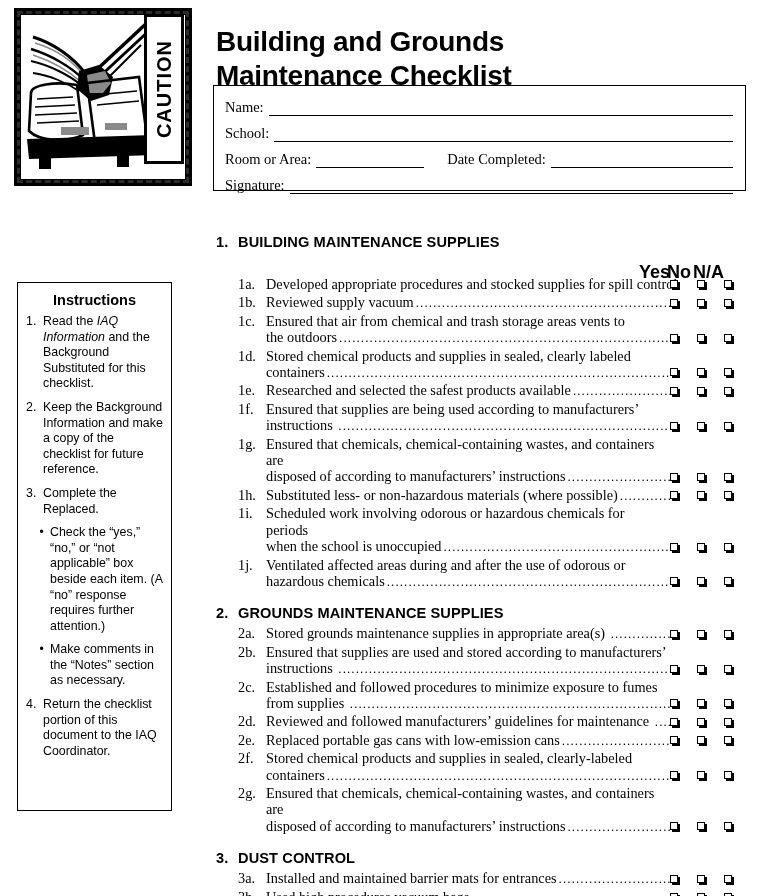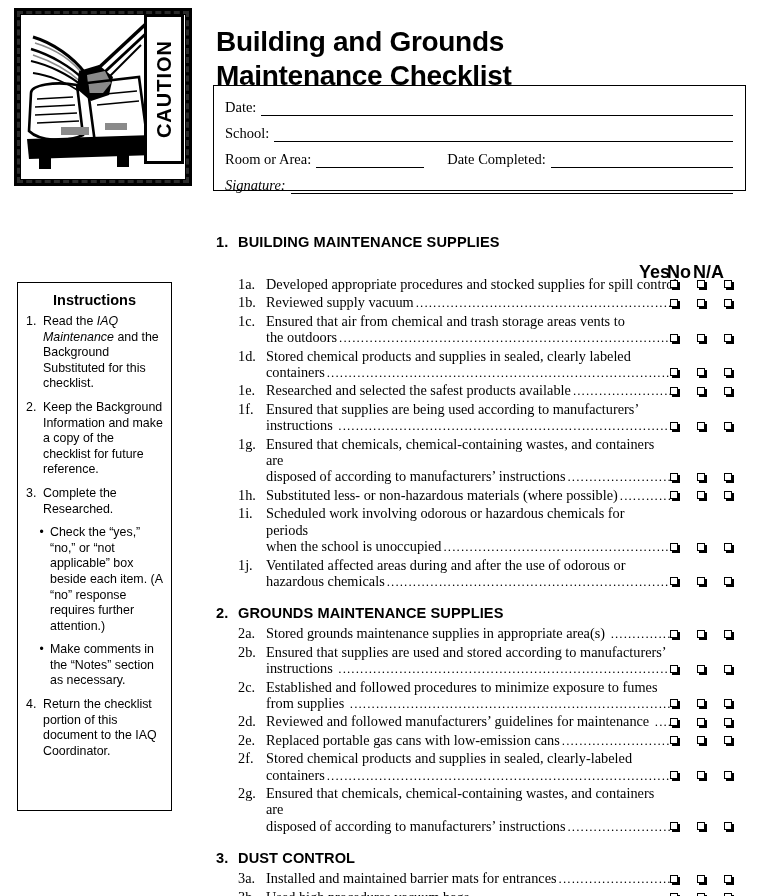--- a/index.html
+++ b/index.html
@@ -299,54 +299,54 @@
   </div>
 </div>
 
 <h1 id="doc-title">
   <span class="tl">Building and Grounds</span>
   <span class="tl">Maintenance Checklist</span>
 </h1>
 
 <div id="id-box">
   <div class="id-row" style="top:12px;">
-    <span class="id-lbl">Date:</span>
+    <span class="id-lbl">Name:</span>
     <span class="id-rule"></span>
   </div>
   <div class="id-row" style="top:64px;">
     <span class="id-lbl">Room or Area:</span>
     <span class="id-rule short"></span>
     <span class="id-gap"></span>
     <span class="id-lbl">Date Completed:</span>
     <span class="id-rule"></span>
   </div>
   <div class="id-row" style="top:38px;">
     <span class="id-lbl">School:</span>
     <span class="id-rule"></span>
   </div>
-  <div class="id-row" style="top:90px;font-style:italic;">
+  <div class="id-row" style="top:90px;">
     <span class="id-lbl">Signature:</span>
     <span class="id-rule"></span>
   </div>
 </div>
 
 <div id="instructions-box">
   <div id="instructions-title">Instructions</div>
   <div id="instructions-list">
       <div class="ins-item">
         <div class="ins-num">1.</div>
-        <div class="ins-body"><span>Read the </span><span class="ital">IAQ Maintenance</span><span> and the Background Substituted for this checklist.</span></div>
+        <div class="ins-body"><span>Read the </span><span class="ital">IAQ Information</span><span> and the Background Substituted for this checklist.</span></div>
       </div>
       <div class="ins-item">
         <div class="ins-num">2.</div>
         <div class="ins-body"><span>Keep the Background Information and make a copy of the checklist for future reference.</span></div>
       </div>
       <div class="ins-item">
         <div class="ins-num">3.</div>
-        <div class="ins-body"><span>Complete the Researched.</span></div>
+        <div class="ins-body"><span>Complete the Replaced.</span></div>
       </div>
       <div class="ins-item sub">
         <div class="ins-bullet">•</div>
         <div class="ins-body"><span>Check the “yes,” “no,” or “not applicable” box beside each item. (A “no” response requires further attention.)</span></div>
       </div>
       <div class="ins-item sub">
         <div class="ins-bullet">•</div>
         <div class="ins-body"><span>Make comments in the “Notes” section as necessary.</span></div>
       </div>
       <div class="ins-item">

